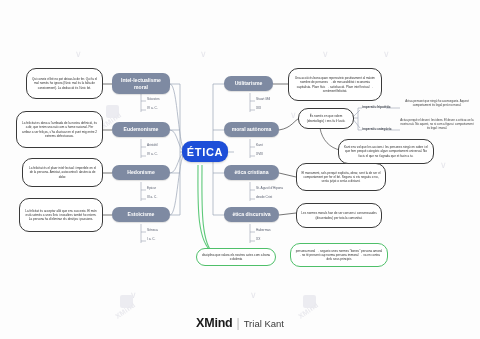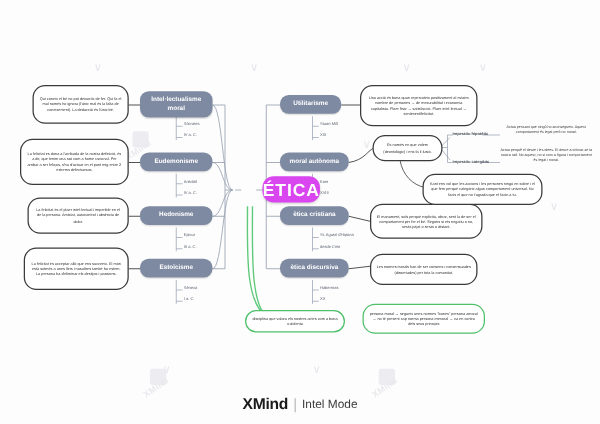--- a/index.html
+++ b/index.html
@@ -28,25 +28,24 @@
   .wmbox{
     position:absolute;width:13px;height:13px;background:#ececf1;
     border-radius:2px;
   }
   svg.links{position:absolute;left:0;top:0;width:480px;height:339px;}
 
   
   .node{position:absolute;box-sizing:border-box;}
 
   .central{
-    background:#d946ef;color:#ffffff;border-radius:9px;
-    font-size:14px;font-weight:bold;letter-spacing:.7px;
+    background:#1d4ed8;color:#ffffff;border-radius:9px;
+    font-size:11px;font-weight:bold;letter-spacing:.7px;
     display:flex;align-items:center;justify-content:center;
     box-shadow:0 1px 2px rgba(0,0,0,.18);
-    margin-left:28px;
   }
   .branch{
     background:#7e8aa2;color:#ffffff;border-radius:7px;
     font-size:5.1px;font-weight:bold;line-height:1.25;
     display:flex;align-items:center;justify-content:center;
     text-align:center;padding:2px 4px;
     box-shadow:0 1px 1px rgba(0,0,0,.12);
   }
   .bubble{
     background:#ffffff;border:0.8px solid #3a3a3a;border-radius:10px;
@@ -251,16 +250,16 @@
   <div class="node sidetext" style="left:400px;top:118px;width:74px;">Actua perquè el deure i les idees. El deure a criticar-se la nostra raó. No aquest, no si com a figura i comportament és legal i moral.</div>
 
   <div class="node bubble" style="left:338px;top:139px;width:96px;height:25px;">Kant ens vol que les accions i les persones ningú en sobre i el que fem perquè categòric algun comportament universal. No facis el que no t'agrada que et facin a tu.</div>
 
   <div class="node bubble green" style="left:196px;top:248px;width:80px;height:18px;">disciplina que valora els nostres actes com a bona o dolenta</div>
   <div class="node bubble green" style="left:290px;top:243px;width:98px;height:24px;">persona moral → segueix unes normes "bones" persona amoral → no té present cap norma persona immoral → va en contra dels seus principis</div>
 
   <div class="footer">
     <span class="xm">XMind</span>
     <span class="sep">|</span>
-    <span class="tm">Intel Mode</span>
+    <span class="tm">Trial Kant</span>
   </div>
 
 </div>
 
 </body></html>

